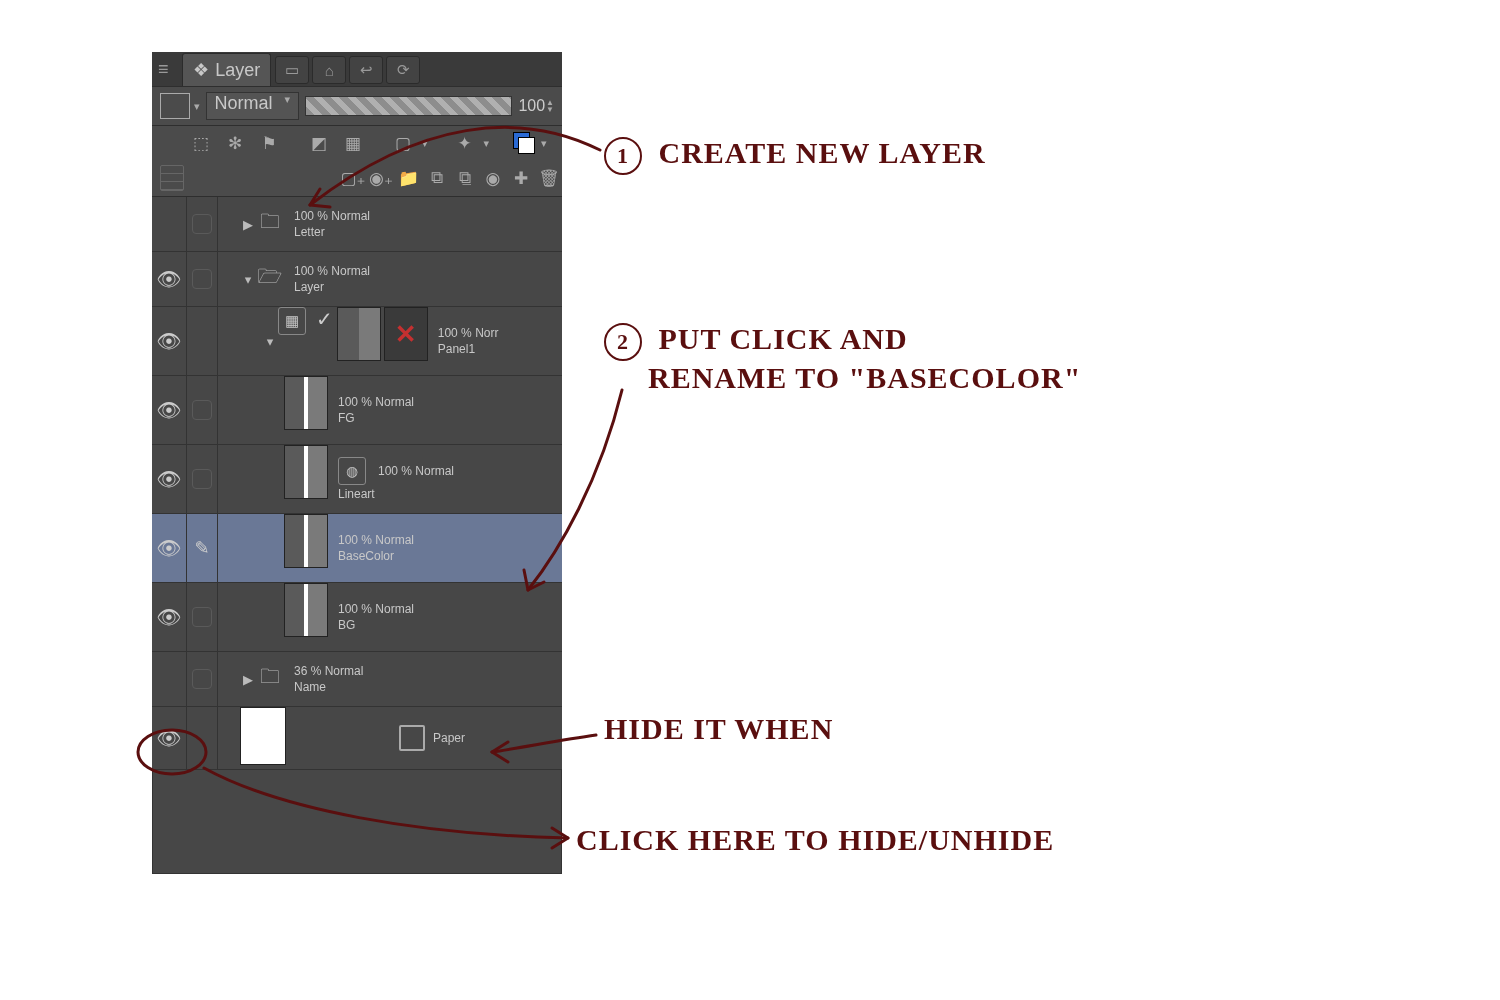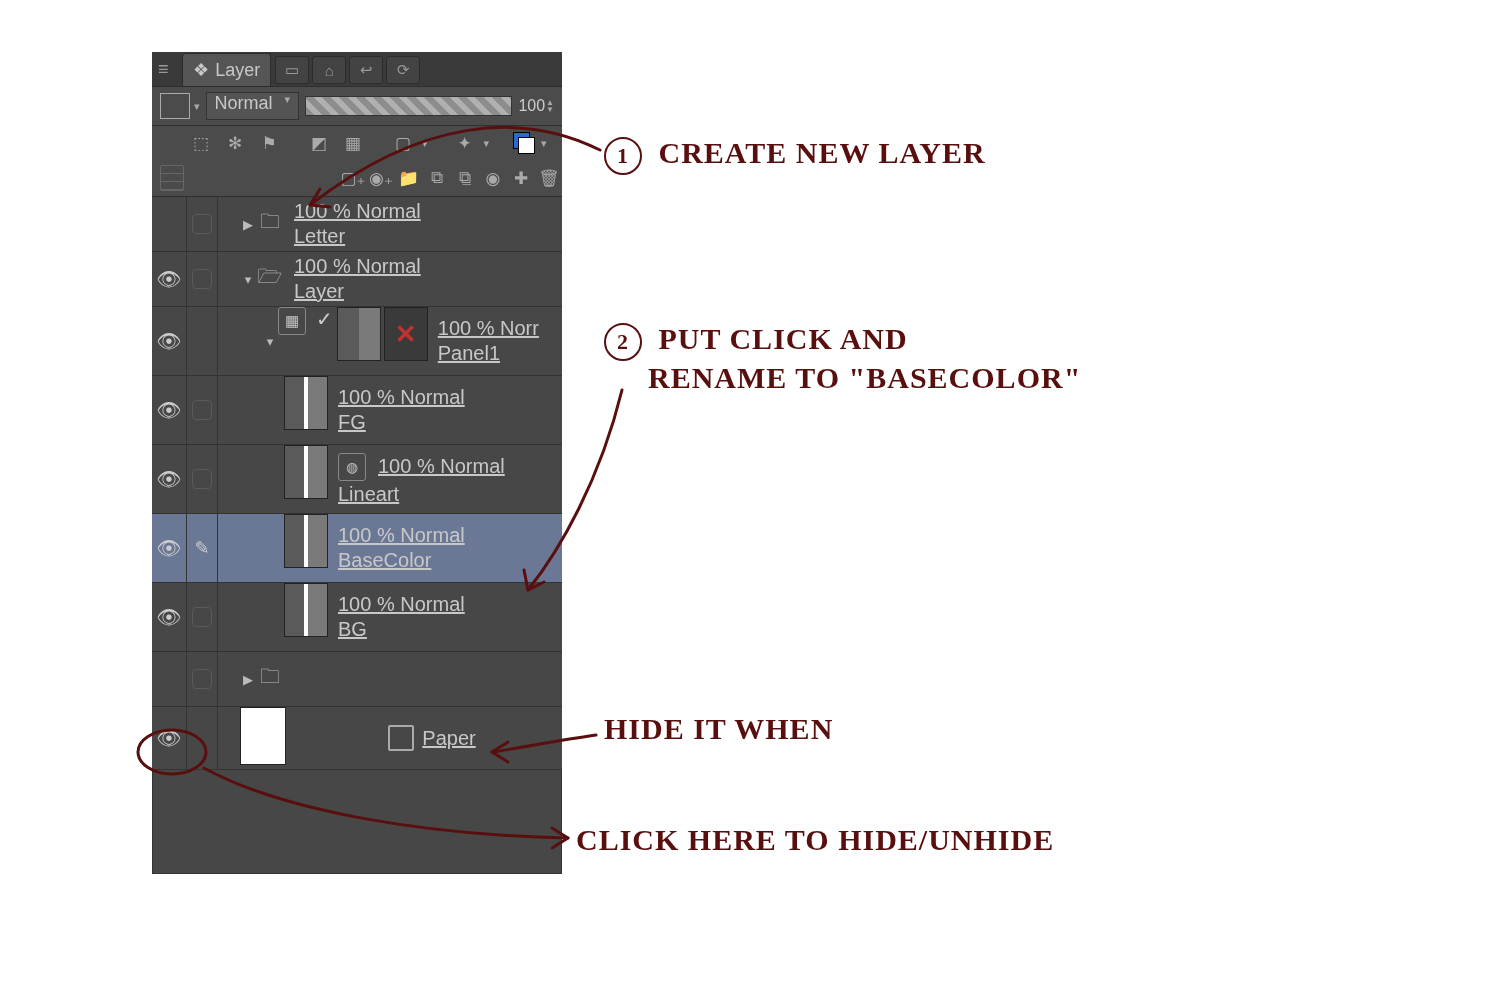--- a/index.html
+++ b/index.html
@@ -70,21 +70,21 @@
   .folder{width:28px;display:flex;align-items:center;justify-content:center;color:#bbb;font-size:20px;}
   .thumb{width:42px;height:52px;border:1px solid #222;background:#4b4b4b;display:flex;}
   .thumb .half{flex:1;}
   .thumb.gray .half:first-child{background:#5a5a5a;}
   .thumb.gray .half:last-child{background:#7a7a7a;}
   .thumb.strip{padding:0;}
   .thumb .stripline{width:4px;background:#fff;margin:0 auto;}
   .mask{width:42px;height:52px;border:1px solid #222;background:#3a3a3a;margin-left:3px;position:relative;}
   .mask .x{position:absolute;inset:0;display:flex;align-items:center;justify-content:center;color:#c43030;font-size:26px;font-weight:bold;}
   .lbody{flex:1;display:flex;flex-direction:column;justify-content:center;padding-left:10px;gap:2px;}
-  .lbody .lbl,.lbody .name{font-size:20px;text-decoration:underline;}
+  .lbody .lbl,.lbody .name{font-size:12px;}
   .panelicon{width:26px;height:26px;display:flex;align-items:center;justify-content:center;border:1px solid #888;border-radius:3px;font-size:15px;margin-right:6px;}
   .check{color:#ccc;font-size:20px;margin:0 4px;}
   .special{width:26px;height:26px;border:1px solid #888;border-radius:3px;display:flex;align-items:center;justify-content:center;font-size:14px;margin-right:6px;}
   .paperthumb{width:44px;height:56px;background:#fff;border:1px solid #222;}
   .papericon{width:22px;height:22px;border:2px solid #aaa;border-radius:2px;margin-left:6px;}
 
   
   .ann{
     position:absolute;
     font-family:Liberation Serif, serif;
@@ -310,20 +310,24 @@
     </div>
 
     <div class="lrow">
       <div class="eye"></div>
       <div class="lock box"></div>
       <div class="indent">
           <span class="sp"></span>
           <span class="expand">▶</span>
         </div>
       <div class="folder">🗀</div>
+      <div class="lbody">
+        <span class="lbl">36 % Normal</span>
+        <span class="name">Name</span>
+      </div>
     </div>
 
     <div class="lrow" style="min-height:62px">
       <div class="eye">👁</div>
       <div class="lock"></div>
       <div class="indent">
           <span class="sp"></span>
         </div>
       <div class="paperthumb"></div>
       <div class="lbody" style="flex-direction:row;align-items:center;gap:8px">

